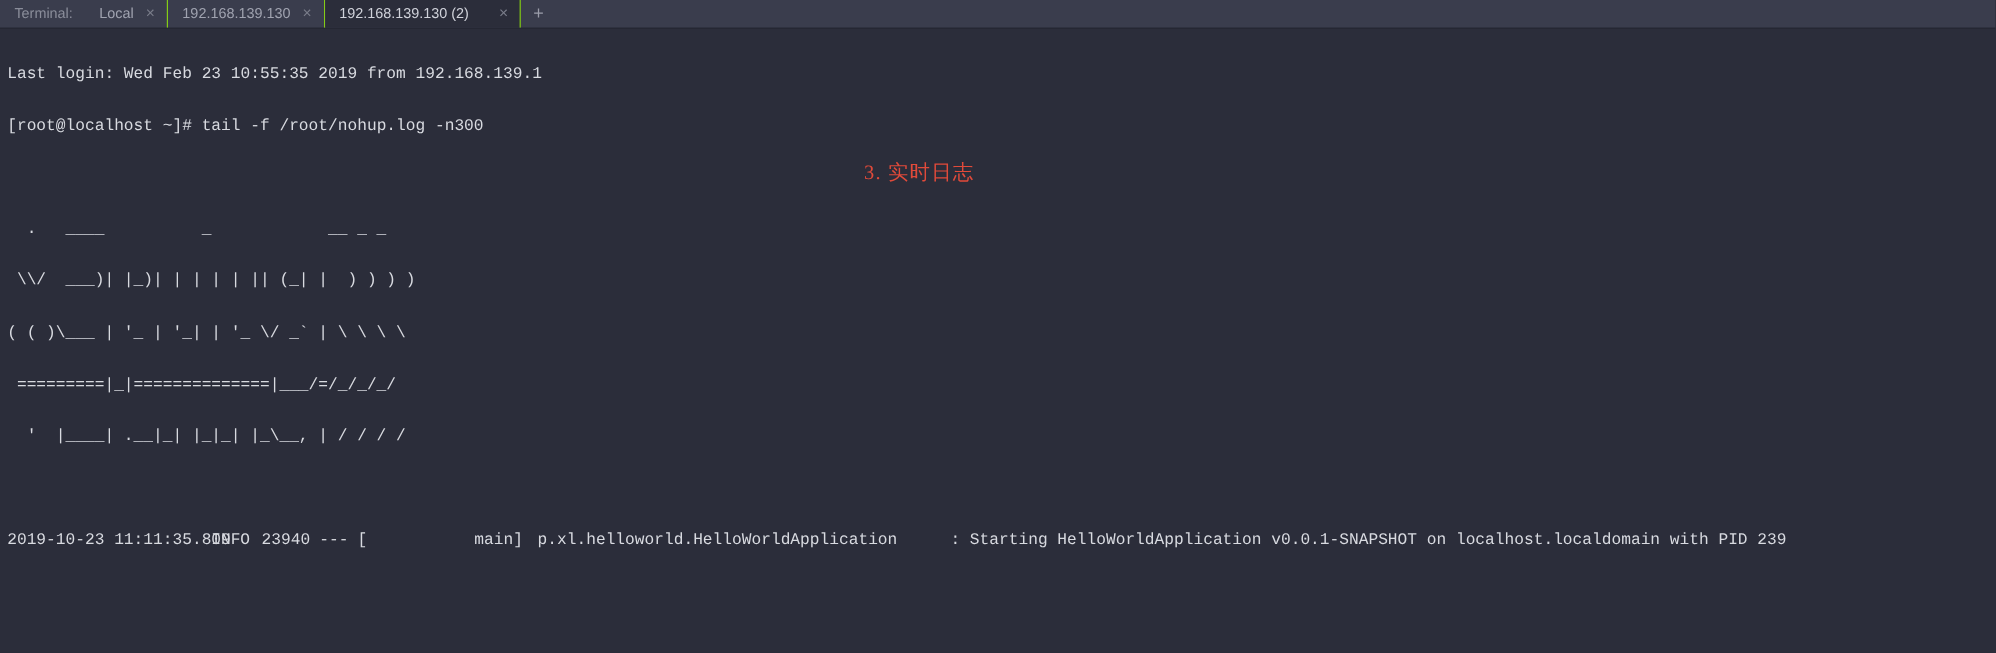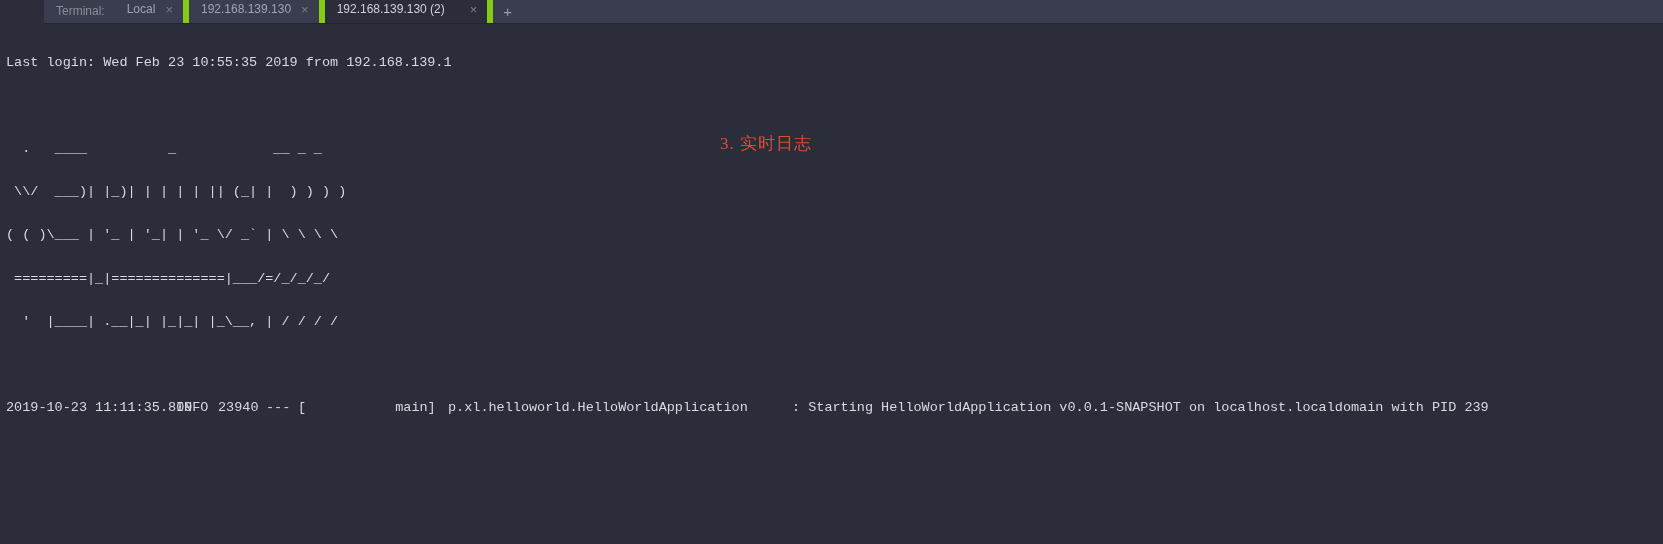--- a/index.html
+++ b/index.html
@@ -15,36 +15,35 @@
   }
   .tab-bar {
     background: #3a3d4d;
     height: 24px;
     display: flex;
     align-items: center;
     border-bottom: 1px solid #22242e;
     font-family: -apple-system, 'Segoe UI', sans-serif;
     font-size: 12px;
     color: #a0a3b0;
-    margin-left: 44px;
   }
   .tab-label {
     padding: 0 10px 0 12px;
     height: 100%;
     display: flex;
     align-items: center;
     color: #8a8d9a;
   }
   .tab {
     padding: 0 8px 0 12px;
     height: 100%;
     display: flex;
-    align-items: flex-start;
+    align-items: center;
     gap: 8px;
-    border-right: 6px solid #84cc16;
+    border-right: 1px solid #84cc16;
     cursor: pointer;
   }
   .tab.active {
     background: #2b2d3a;
     color: #d0d2da;
     gap: 23px;
   }
   .tab-close {
     font-size: 13px;
     color: #7a7d8a;
@@ -103,20 +102,21 @@
     <span>192.168.139.130 (2)</span>
     <span class="tab-close">×</span>
   </div>
   <div class="tab-add">
     <span>+</span>
   </div>
 </div>
 
 <div class="terminal-area">
 <div>Last login: Wed Feb 23 10:55:35 2019 from 192.168.139.1</div>
+<div><span>[root@localhost ~]# </span><span>tail -f /root/nohup.log -n300</span></div>
 <div>&nbsp;</div>
 <div>  .   ____          _            __ _ _</div>
 <div> \\/  ___)| |_)| | | | | || (_| |  ) ) ) )</div>
 <div>( ( )\___ | '_ | '_| | '_ \/ _` | \ \ \ \</div>
 <div> =========|_|==============|___/=/_/_/_/</div>
 <div>  '  |____| .__|_| |_|_| |_\__, | / / / /</div>
 <div>&nbsp;</div>
 <div id="log-container"><div class="log-line"><span class="ts">2019-10-23 11:11:35.809</span><span class="lvl">INFO</span><span class="pid">23940</span><span class="dash">---</span><span class="thr">[           main]</span><span class="logger">p.xl.helloworld.HelloWorldApplication</span><span class="msg">: Starting HelloWorldApplication v0.0.1-SNAPSHOT on localhost.localdomain with PID 239</span></div></div>
 
 <div class="annotation">3. 实时日志</div>

